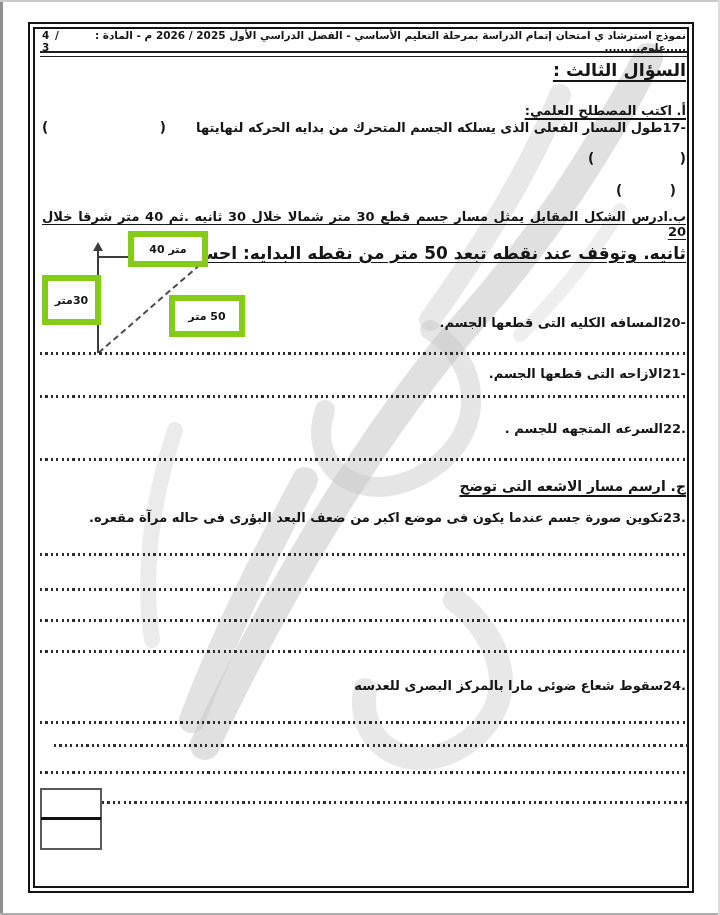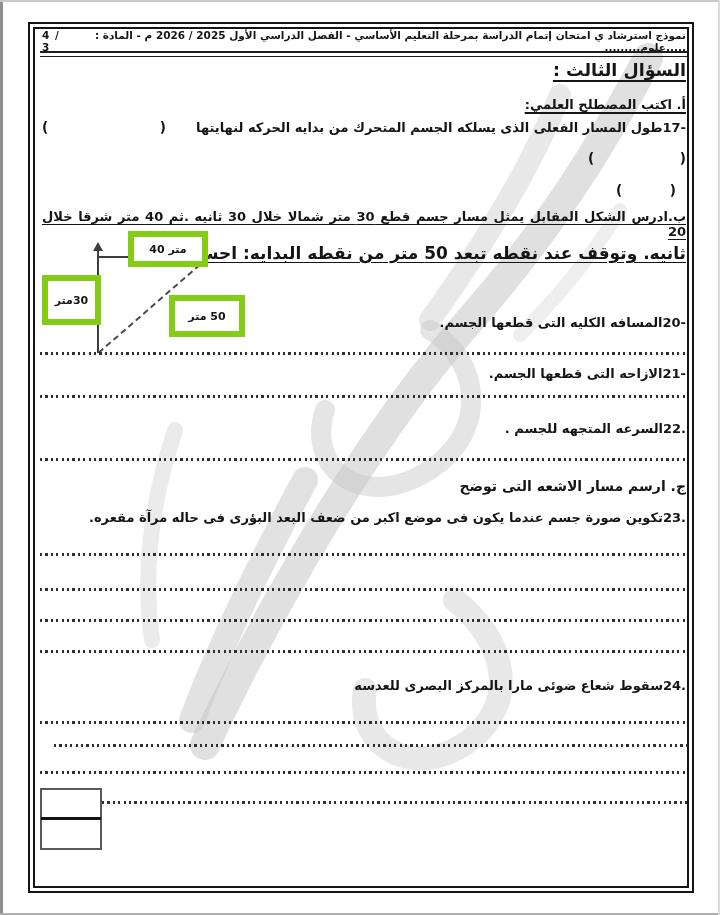--- a/index.html
+++ b/index.html
@@ -23,21 +23,21 @@
   .sb{justify-content:space-between;}
   .u{text-decoration:underline;text-decoration-thickness:1.5px;text-underline-offset:3px;}
 
   .header-row{top:29px;font-size:10.5px;font-weight:700;}
   .pagenum{direction:ltr;unicode-bidi:isolate;letter-spacing:1px;}
   .double-rule{top:51px;left:40px;width:648px;height:3px;border-top:2px solid #1d1d1d;border-bottom:1px solid #1d1d1d;}
 
   .section-title{top:60px;left:42px;width:644px;text-align:right;font-size:17.5px;font-weight:700;direction:rtl;}
   .section-title span{text-decoration:underline;text-decoration-thickness:2px;text-underline-offset:4px;}
 
-  .parta-head{top:97px;left:42px;width:644px;text-align:right;direction:rtl;font-size:13px;font-weight:700;}
+  .parta-head{top:103px;left:42px;width:644px;text-align:right;direction:rtl;font-size:13px;font-weight:700;}
 
   .q{font-size:13px;font-weight:700;}
   .qnum{direction:ltr;unicode-bidi:isolate;}
   .qhead{white-space:nowrap;}
   .blank{direction:ltr;display:inline-flex;justify-content:space-between;font-size:13.5px;font-weight:700;}
   .blank-17{width:124px;}
   .blank-18{width:98px;}
   .blank-19{width:60px;margin-right:10px;}
 
   .q17{top:119px;}
@@ -74,21 +74,21 @@
   .d4{top:553px;left:40px;width:648px;}
   .d5{top:588px;left:40px;width:648px;}
   .d6{top:619px;left:40px;width:648px;}
   .d7{top:650px;left:40px;width:648px;}
   .d8{top:721px;left:40px;width:648px;}
   .d9{top:744px;left:54px;width:634px;}
   .d10{top:771px;left:40px;width:648px;}
   .d11{top:801px;left:102px;width:586px;}
 
   .partc-head{top:478px;left:42px;width:644px;text-align:right;direction:rtl;font-size:14px;font-weight:700;}
-  .partc-head span{text-decoration-thickness:2px;text-underline-offset:4px;}
+  .partc-head span{text-decoration:underline;text-decoration-thickness:2px;text-underline-offset:4px;}
   .q23{top:510px;}
   .q24{top:678px;}
 
   .score-box{left:40px;top:788px;width:58px;height:58px;border:2px solid #5a5a5a;background:#fff;}
   .score-div{position:absolute;left:-1px;top:27px;width:60px;height:3px;background:#111;}
 </style>
 </head>
 <body>
 
 <div class="edge-left"></div>

